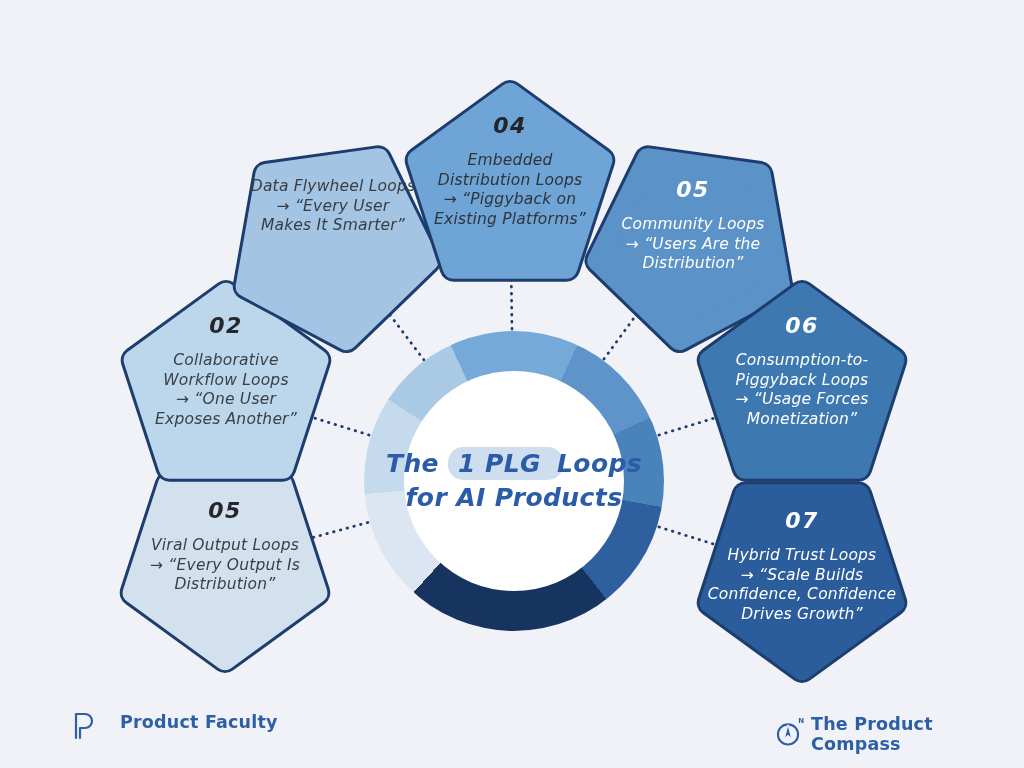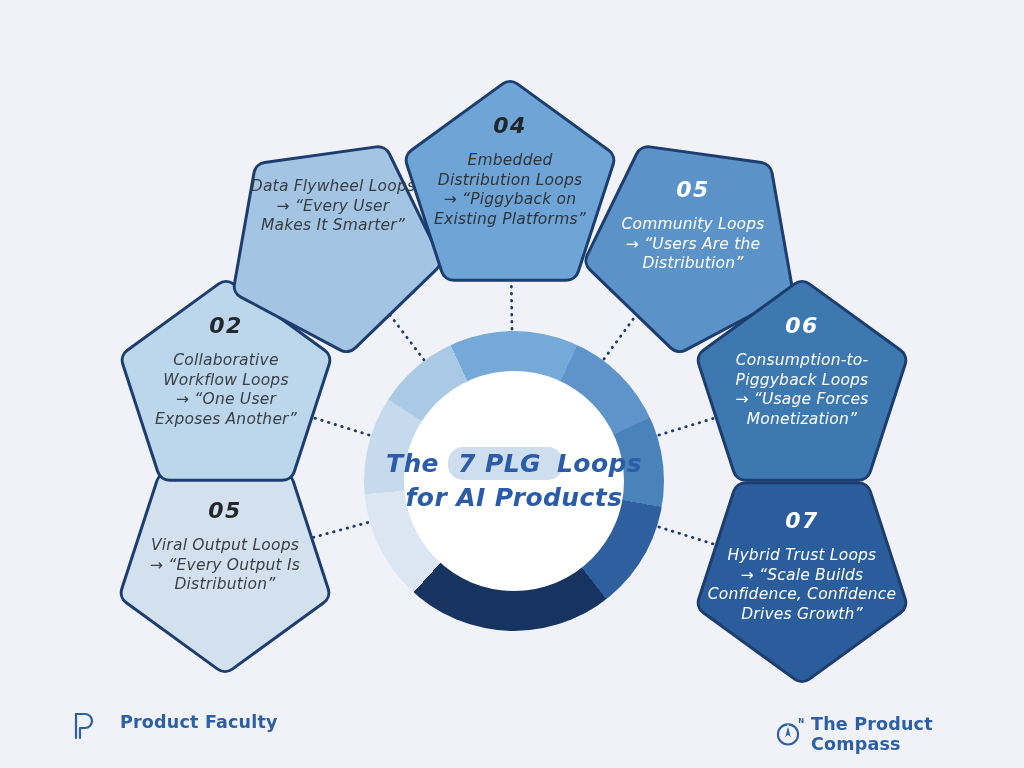--- a/index.html
+++ b/index.html
@@ -47,21 +47,21 @@
     <line x1="369" y1="435" x2="250" y2="398"></line>
     <line x1="424" y1="360" x2="350" y2="262"></line>
     <line x1="512" y1="329" x2="510" y2="195"></line>
     <line x1="604" y1="359" x2="680" y2="255"></line>
     <line x1="659" y1="435" x2="790" y2="395"></line>
     <line x1="659" y1="527" x2="790" y2="568"></line>
   </svg>
 
   <div class="ring" id="ring" style="background: conic-gradient(from -25deg, rgb(116, 169, 216) 0deg, rgb(116, 169, 216) 50deg, rgb(94, 148, 201) 50deg, rgb(94, 148, 201) 90deg, rgb(74, 130, 186) 90deg, rgb(74, 130, 186) 125deg, rgb(46, 95, 158) 125deg, rgb(46, 95, 158) 167deg, rgb(23, 51, 95) 167deg, rgb(23, 51, 95) 247deg, rgb(220, 230, 242) 247deg, rgb(220, 230, 242) 290deg, rgb(198, 218, 237) 290deg, rgb(198, 218, 237) 328deg, rgb(169, 201, 229) 328deg, rgb(169, 201, 229) 360deg);"></div>
   <div class="ring-inner">
-    <div class="center-title"><span>The </span><span class="hl">7 PLG</span><span> Loops</span><br>
+    <div class="center-title"><span>The </span><span class="hl">1 PLG</span><span> Loops</span><br>
       <span>for AI Products</span>
     </div>
   </div>
 
   <div class="node pad-down" style="left: 115px; top: 453px; --fill: #d3e1ef; --ink: #3b4046; --num-ink: #24272b;">
     <svg viewBox="-110 -110 220 220" class="r180">
       <path class="pent-outer" d="M0 -96 L91.29 -29.67 L56.43 77.66 L-56.43 77.66 L-91.29 -29.67 Z"></path>
       <path class="pent-inner" d="M0 -96 L91.29 -29.67 L56.43 77.66 L-56.43 77.66 L-91.29 -29.67 Z"></path>
     </svg>
     <div class="content">

